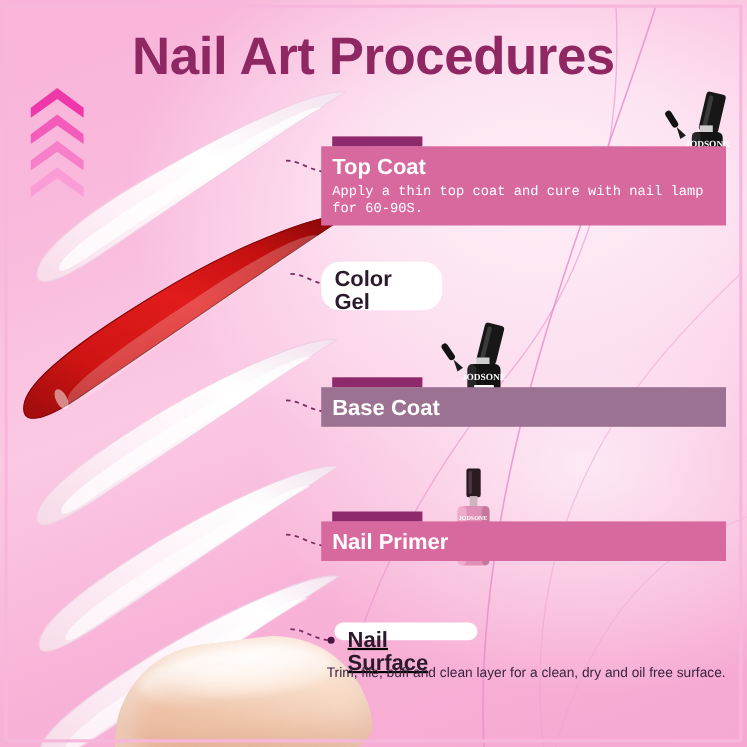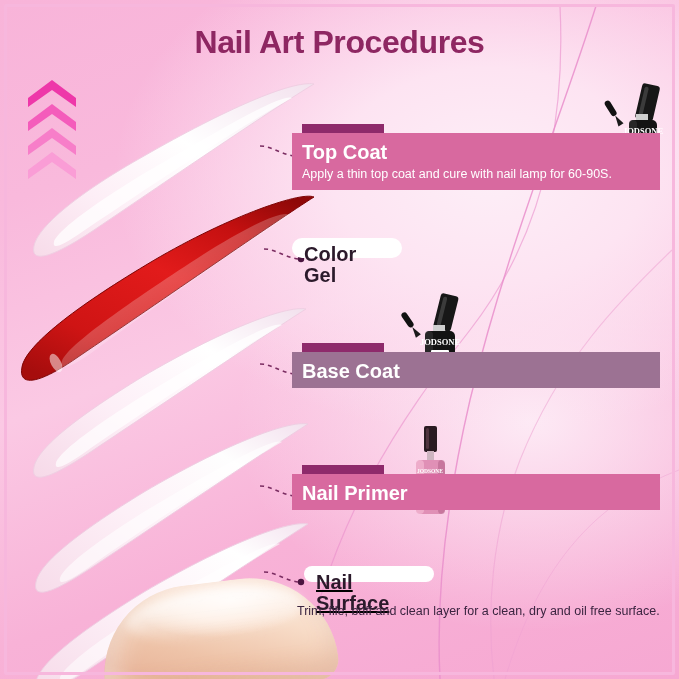--- a/index.html
+++ b/index.html
@@ -19,21 +19,21 @@
   #frame{
     position:absolute;left:4px;top:4px;right:4px;bottom:4px;
     border:3px solid #f7b7dd;box-sizing:border-box;pointer-events:none;
     border-radius:2px;
   }
   
   .swoosh{position:absolute;pointer-events:none;}
   
   #title{
     position:absolute;left:0;right:0;top:24px;text-align:center;
-    font-size:32px;font-weight:bold;color:#8e2762;letter-spacing:-0.4px;
+    font-size:48px;font-weight:bold;color:#8e2762;letter-spacing:-0.4px;
   }
   
   #chevrons{position:absolute;left:26px;top:78px;width:52px;height:100px;}
   .chev{position:absolute;left:0;width:52px;height:26px;}
   .chev svg{display:block;}
   
   .nail{position:absolute;}
   
   #finger{
     position:absolute;left:100px;top:582px;width:235px;height:110px;
@@ -55,21 +55,21 @@
   
   .band{position:absolute;box-sizing:border-box;}
   .band .accent{
     position:absolute;left:10px;top:-9px;width:82px;height:9px;background:#8e2a6b;
   }
   .band .ttl{font-size:20px;font-weight:bold;line-height:1;}
   .band .desc{font-size:12.5px;line-height:1.25;}
 
   .band-filled{padding:9px 0 7px 10px;}
   .band-filled .ttl{color:#ffffff;}
-  .band-filled .desc{color:#ffffff;margin-top:5px;}
+  .band-filled .desc{color:#ffffff;margin-top:5px;font-family:Liberation Mono, monospace;}
 
   
   .pill{
     position:absolute;background:#fff;border-radius:17px;
     padding:6px 16px 6px 12px;box-sizing:border-box;
   }
   .pill .ttl{color:#2b1a2b;font-size:20px;font-weight:bold;line-height:1.05;}
   .sub{position:absolute;color:#3b2440;font-size:12.5px;line-height:1.25;}
 
   
@@ -256,21 +256,21 @@
     <text x="30.5" y="62.6" font-family="Liberation Serif, serif" font-size="4" fill="#b05a86" text-anchor="middle">Nail Primer</text>
     <rect x="21" y="69" width="18" height="1.8" fill="#ffffff" opacity=".6"></rect>
   </svg>
 
   <div class="band band-filled" style="left:292px;top:133px;width:368px;background:#d8699f;">
     <div class="accent"></div>
     <div class="ttl">Top Coat</div>
     <div class="desc">Apply a thin top coat and cure with nail lamp for 60-90S.</div>
   </div>
 
-  <div class="pill" style="left:292px;top:238px;width:110px;height:20px;">
+  <div class="pill" style="left:292px;top:238px;width:110px;height:44px;">
     <div class="ttl">Color Gel</div>
   </div>
 
   <div class="band band-filled" style="left:292px;top:352px;width:368px;background:#9c7293;">
     <div class="accent"></div>
     <div class="ttl">Base Coat</div>
   </div>
 
   <div class="band band-filled" style="left:292px;top:474px;width:368px;background:#d8699f;">
     <div class="accent"></div>

